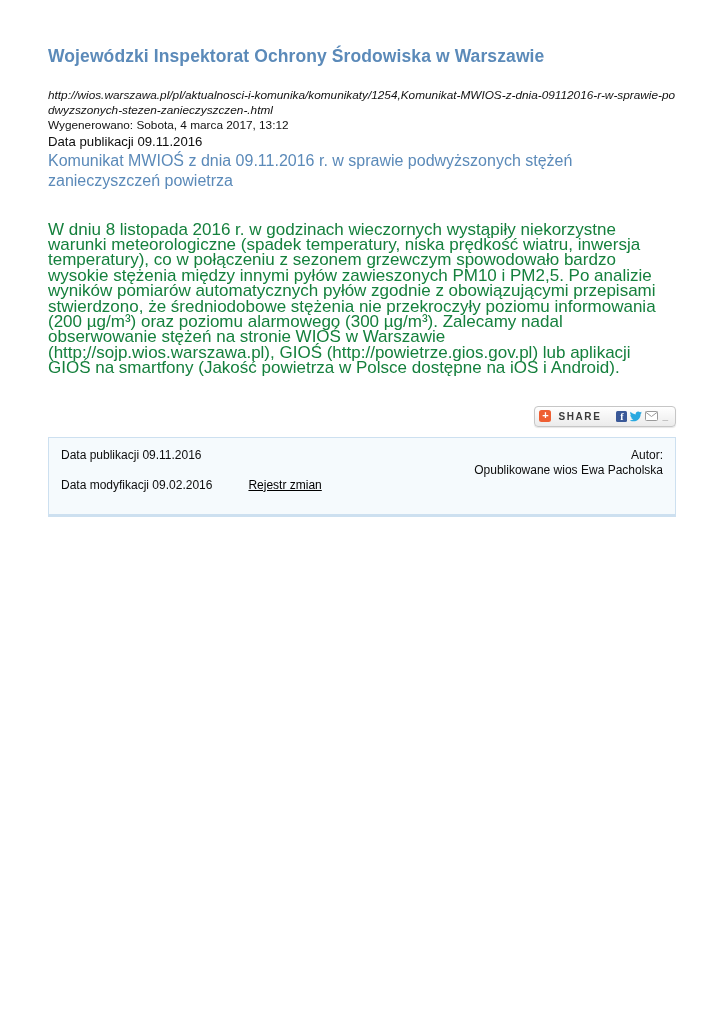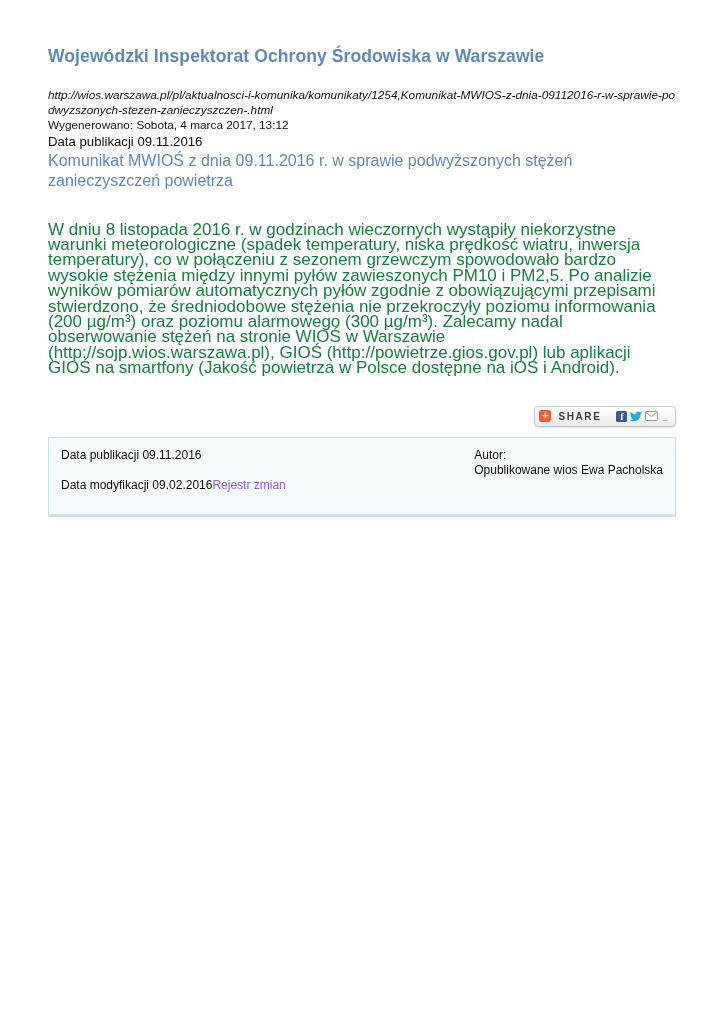--- a/index.html
+++ b/index.html
@@ -133,24 +133,26 @@
     display: flex;
     justify-content: space-between;
     font-size: 12px;
     line-height: 15px;
     color: #0d0d0d;
     box-sizing: border-box;
     width: 628px;
     min-height: 80px;
   }
   .box-left .mod-line { margin-top: 15px; }
-  .box-right { }
+  .box-right { text-align: right; }
   .register-link {
-    color: #8b5cf6;
+    color: #000000;
+    text-decoration: underline;
     cursor: pointer;
+    padding-left: 36px;
   }
 </style>
 </head>
 <body>
 
 <div class="page">
   <div class="container">
 
     <h1 class="site-title">Wojewódzki Inspektorat Ochrony Środowiska w Warszawie</h1>
 

